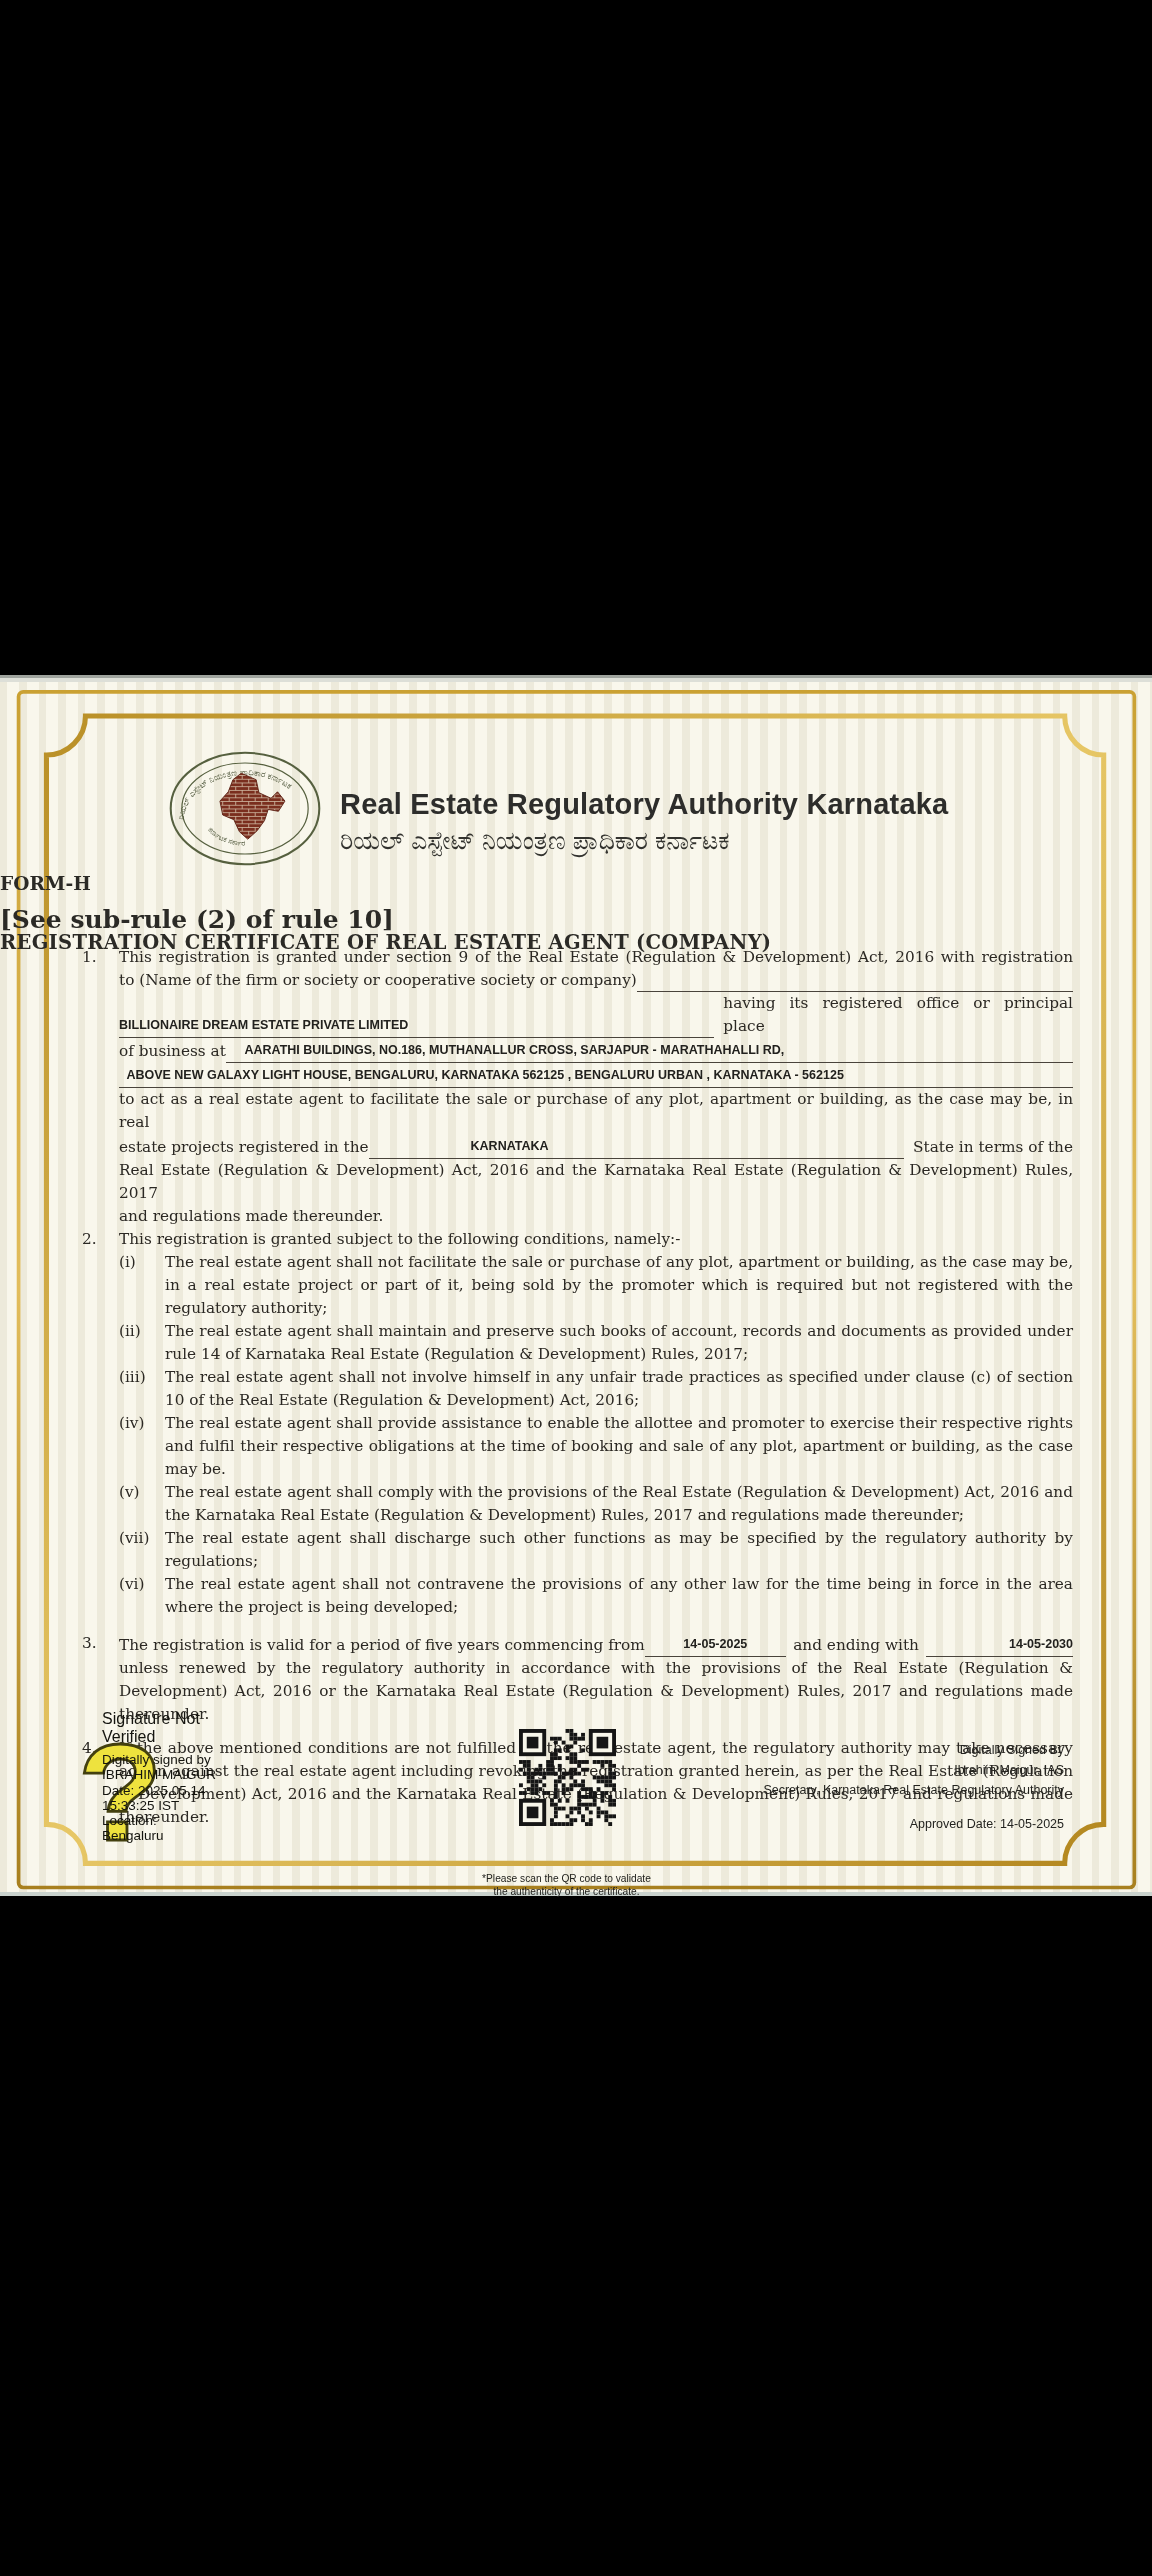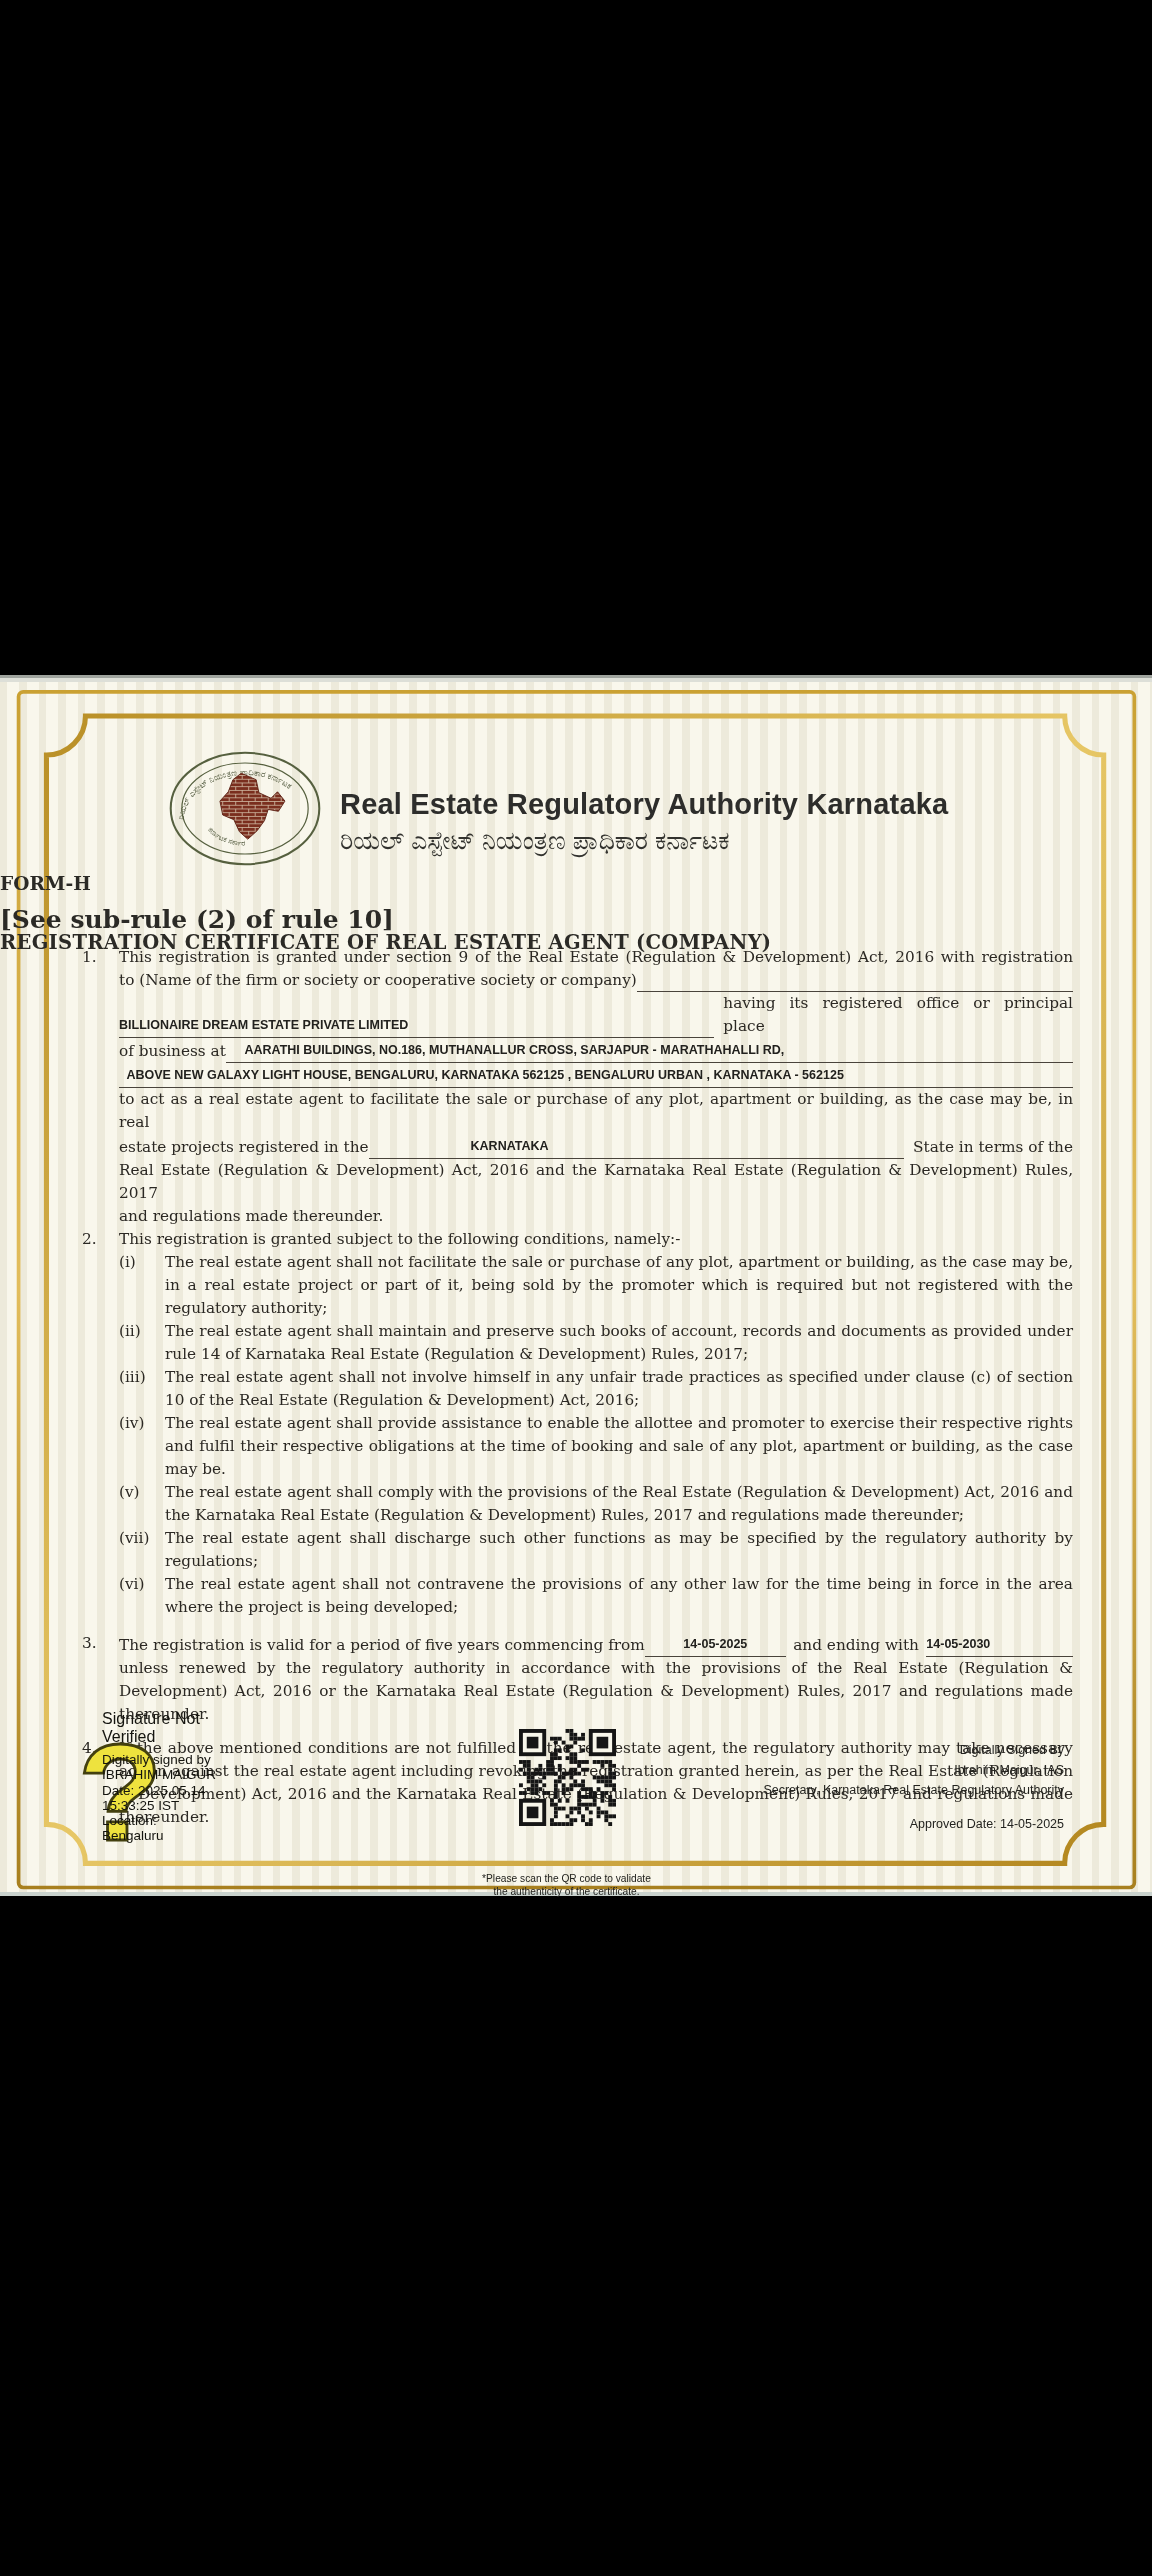--- a/index.html
+++ b/index.html
@@ -181,21 +181,21 @@
       </div>
     </div>
 
     <div class="clause gap3">
       <div class="num">3.</div>
       <div class="ccontent">
         <div class="fline">
           <span>The registration is valid for a period of five years commencing from</span>
           <span class="fill" style="width:141px;text-align:center"><span class="val">14-05-2025</span></span>
           <span style="margin-left:7.4px;margin-right:7.4px">and ending with</span>
-          <span class="fill grow" style="text-align:left"><span class="val">14-05-2030</span></span>
+          <span class="fill grow" style="text-align:right"><span class="val">14-05-2030</span></span>
         </div>
         <div class="just">unless renewed by the regulatory authority in accordance with the provisions of the Real Estate (Regulation &amp; Development) Act, 2016 or the Karnataka Real Estate (Regulation &amp; Development) Rules, 2017 and regulations made thereunder.</div>
       </div>
     </div>
 
     <div class="clause gap4">
       <div class="num">4.</div>
       <div class="ccontent just">If the above mentioned conditions are not fulfilled by the real estate agent, the regulatory authority may take necessary action against the real estate agent including revoking the registration granted herein, as per the Real Estate (Regulation &amp; Development) Act, 2016 and the Karnataka Real Estate (Regulation &amp; Development) Rules, 2017 and regulations made thereunder.</div>
     </div>
   </div>

